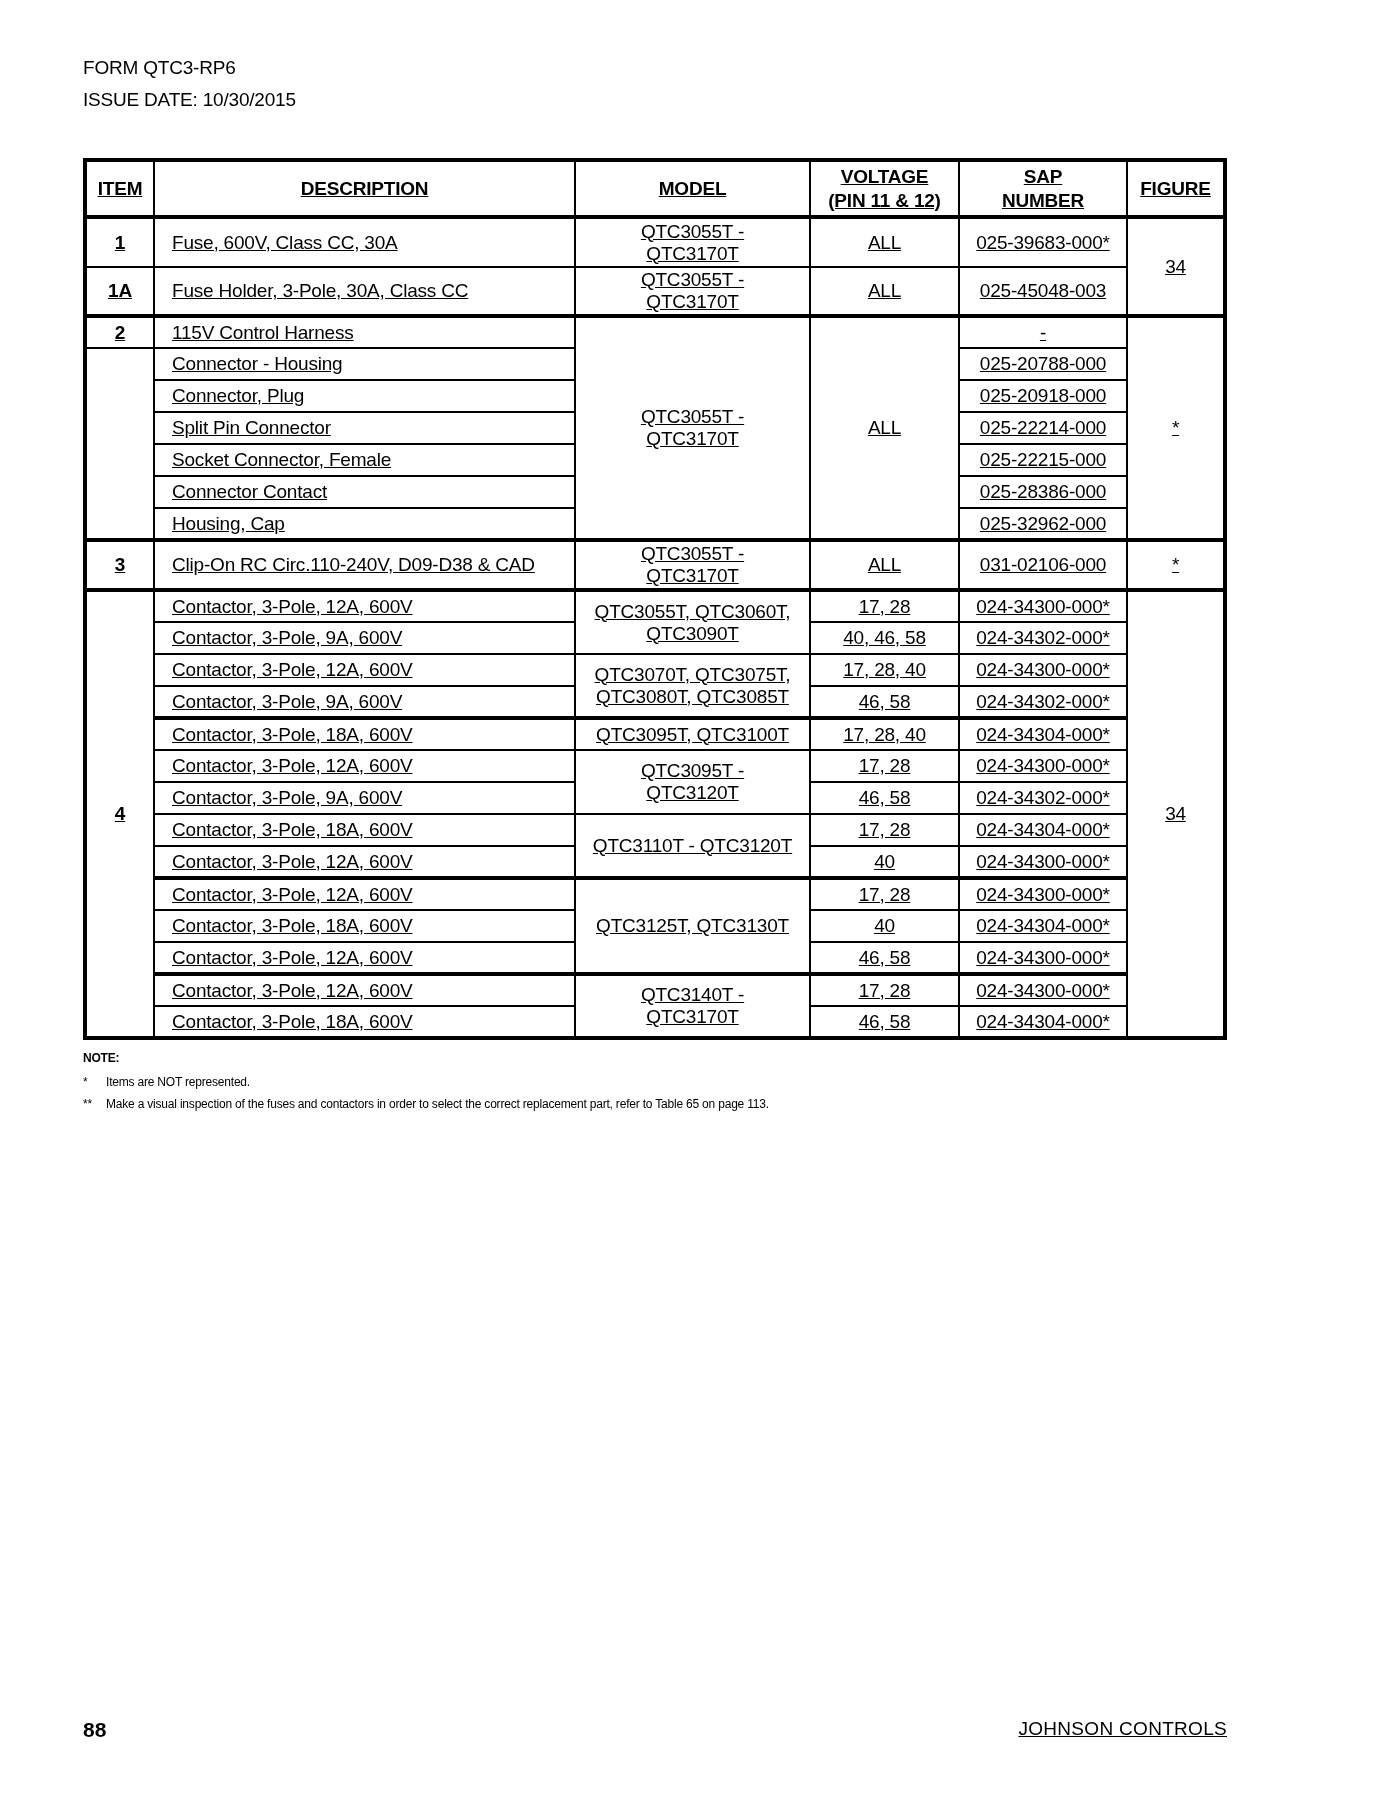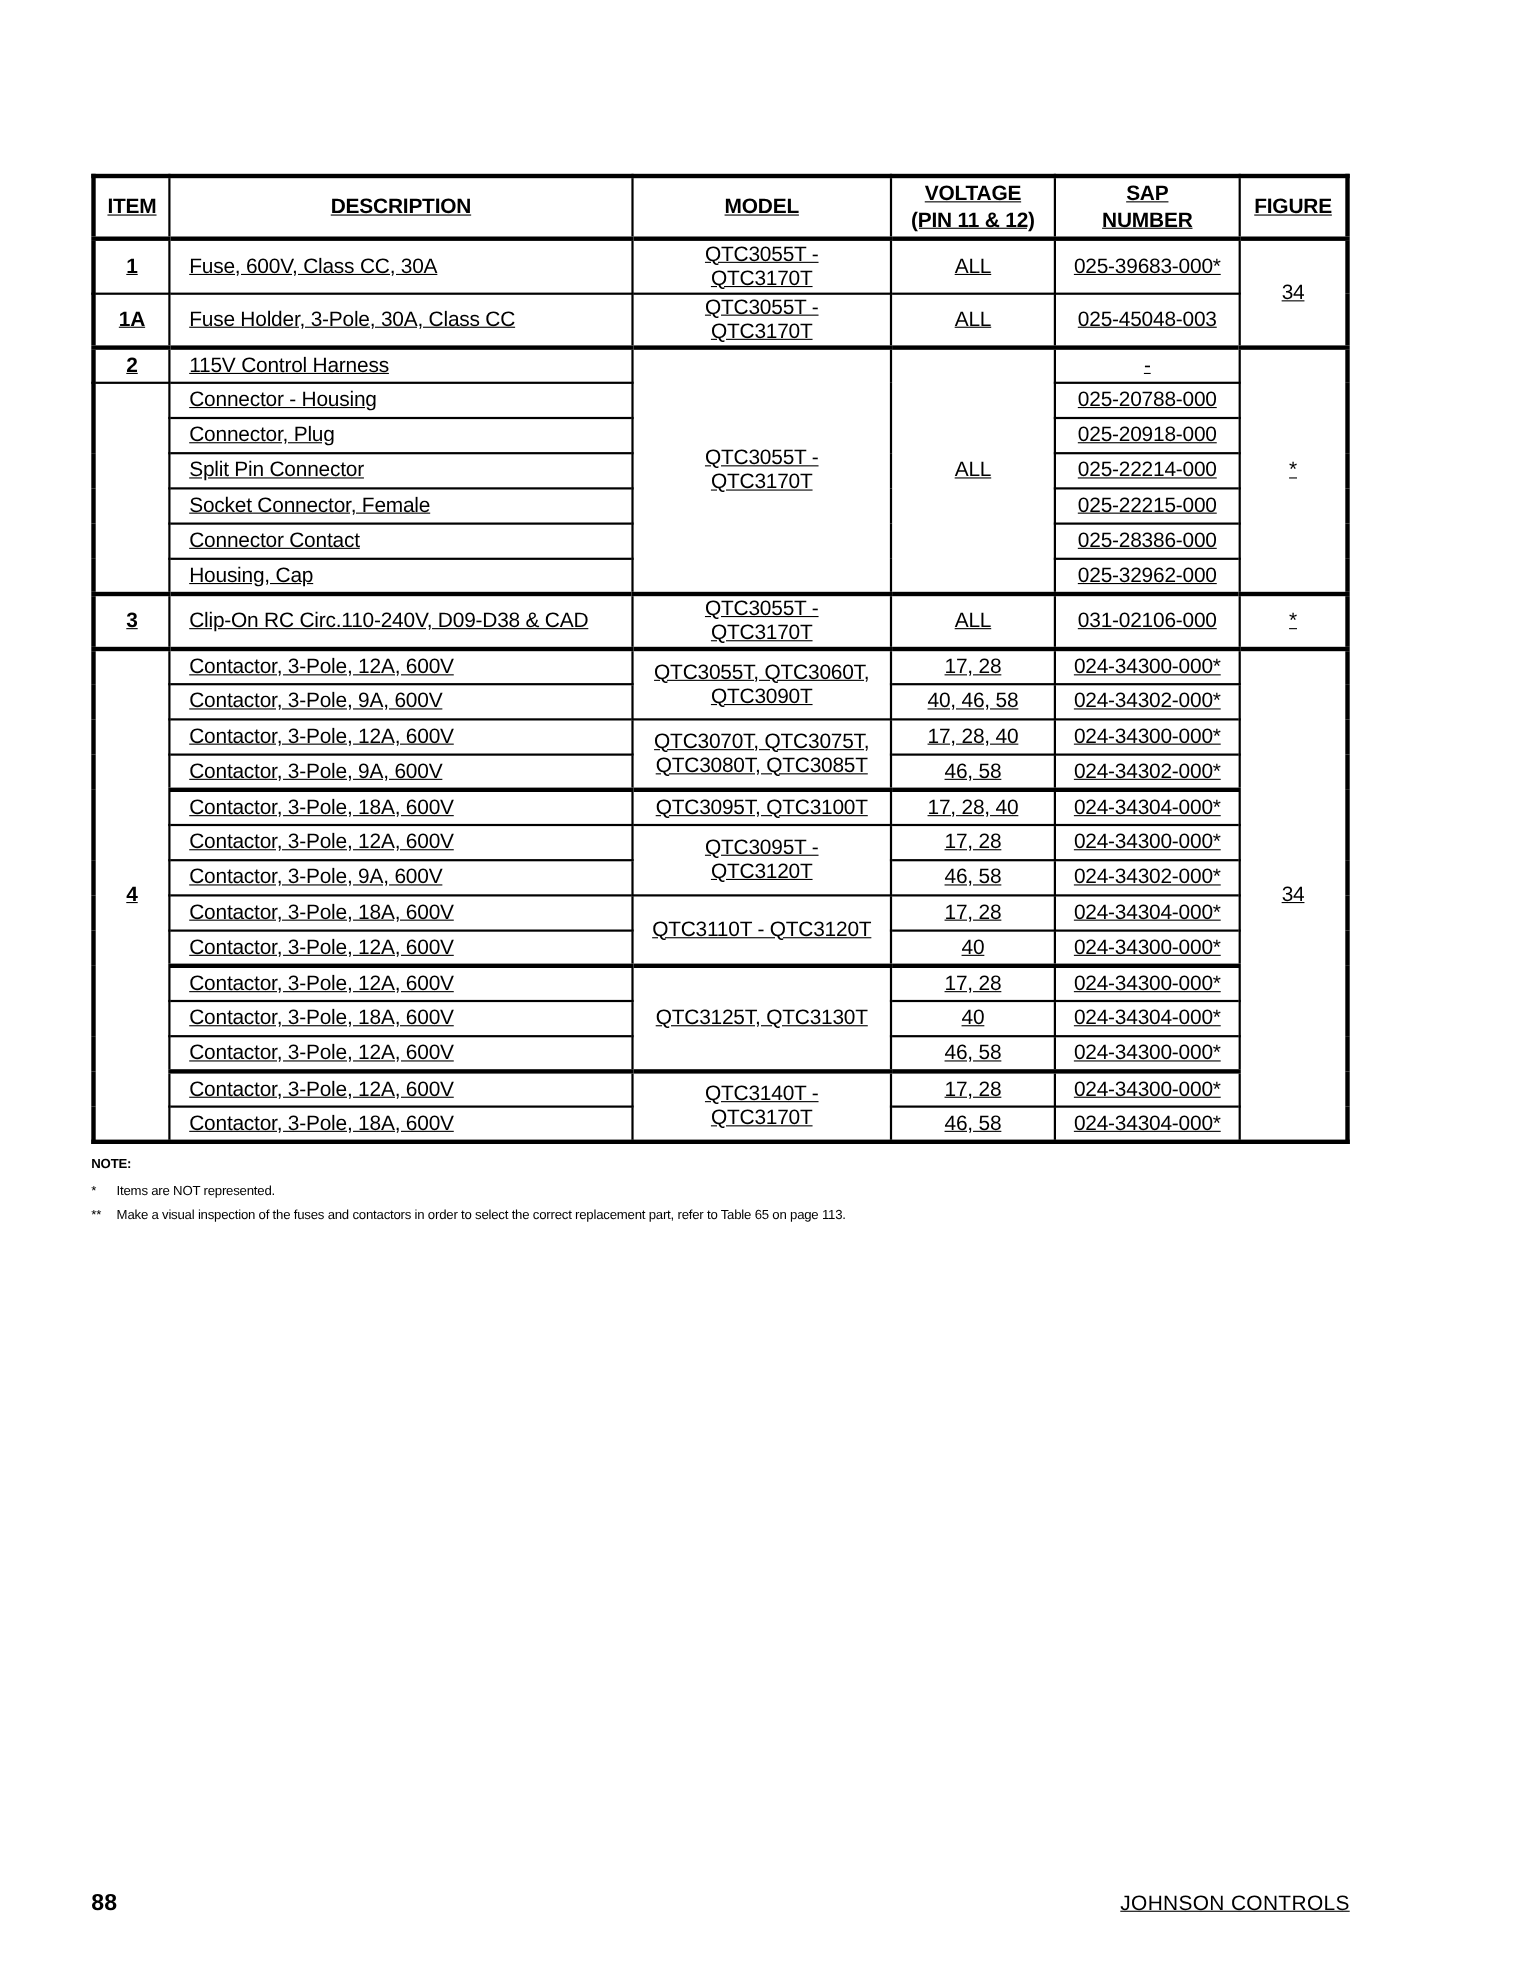--- a/index.html
+++ b/index.html
@@ -35,30 +35,34 @@
   tr.r50 { height:50px; }
   tr.r48 { height:48px; }
   tr.r32 { height:32px; }
 
   .notes { position:absolute; left:83px; top:1047px; font-size:12px; letter-spacing:-0.2px; line-height:22px; }
   .note-title { font-weight:bold; margin-bottom:2px; }
   .note-line .marker { display:inline-block; min-width:23px; }
 
   .footer {
     position:absolute; left:83px; top:1718px; width:1144px;
-    display:flex; justify-content:space-between; align-items:flex-end;
+    display:flex; justify-content:space-between; align-items:flex-start;
   }
   .page-number { font-weight:bold; font-size:21px; }
   .company { font-size:19px; letter-spacing:0.3px;text-decoration:underline; }
 </style>
 </head>
 <body>
 
 <div class="page">
 
+  <div class="doc-header">
+    <div>FORM QTC3-RP6</div>
+    <div>ISSUE DATE: 10/30/2015</div>
+  </div>
 
 
   <table class="parts">
     <colgroup>
       <col style="width:69px">
         <col style="width:421px">
         <col style="width:235px">
       <col style="width:149px">
         <col style="width:168px">
         <col style="width:98px">

